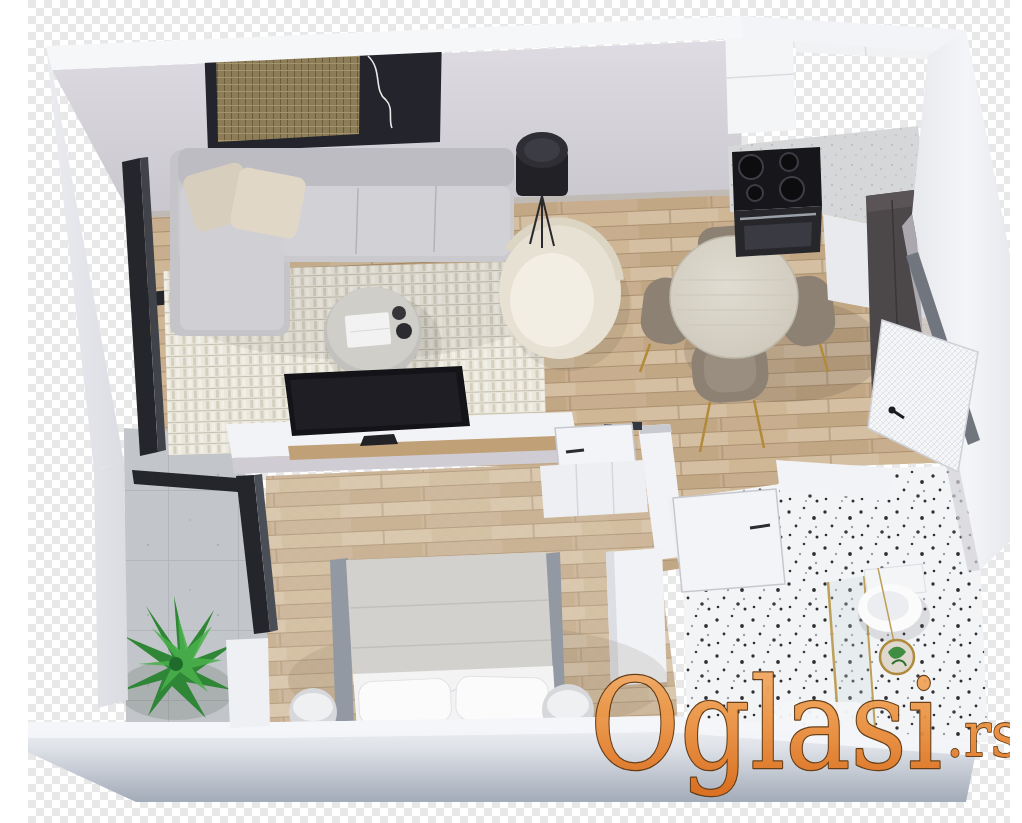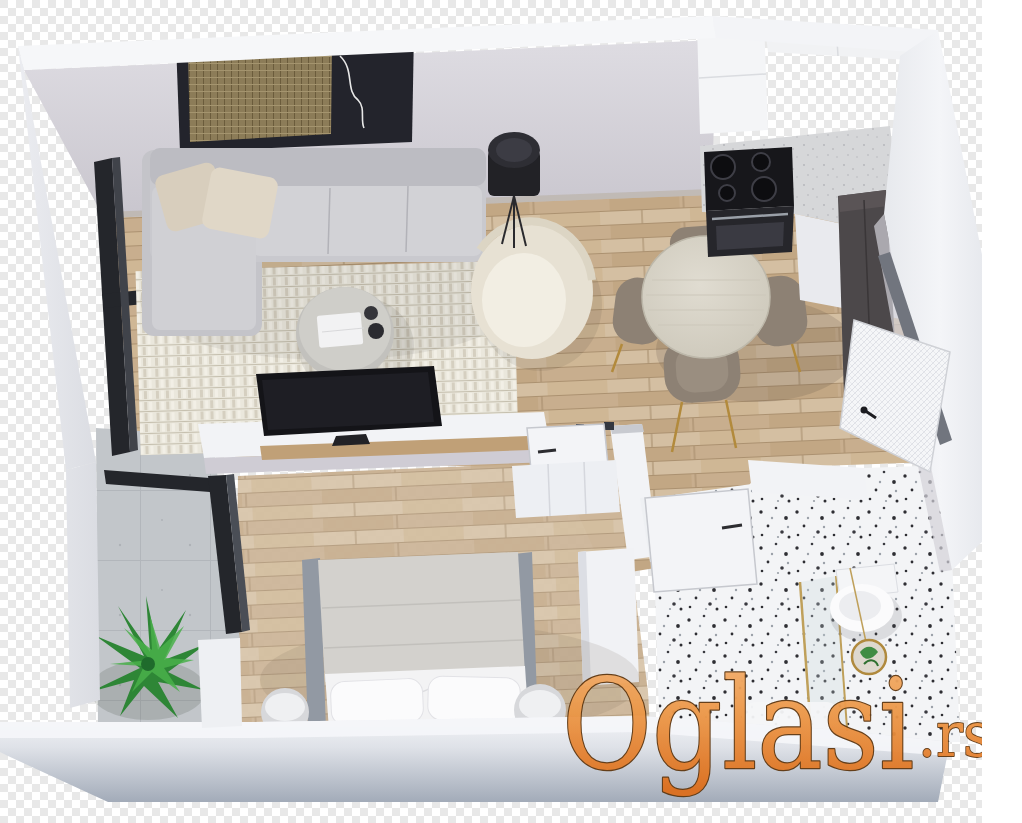--- a/index.html
+++ b/index.html
@@ -1,16 +1,16 @@
 <!DOCTYPE html>
 <html><head>
 <meta charset="utf-8">
 <style>
   html,body{margin:0;padding:0;background:#fff;}
-  .stage{width:982px;height:823px;position:relative;overflow:hidden;}
+  .stage{width:982px;height:823px;position:relative;overflow:hidden;padding-left:28px;}
   svg{display:block;}
   .wm-main{
     font-family:"DejaVu Serif","Liberation Serif",serif;
     paint-order:stroke;
     stroke-linejoin:round;
   }
   .wm-suffix{
     font-family:"DejaVu Serif","Liberation Serif",serif;
     paint-order:stroke;
     stroke-linejoin:round;

